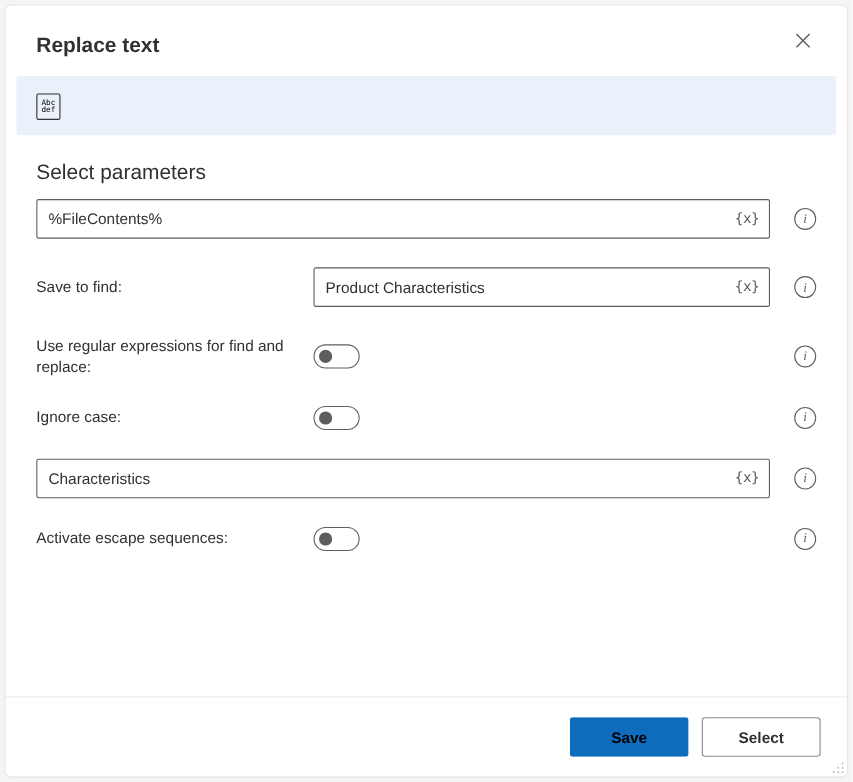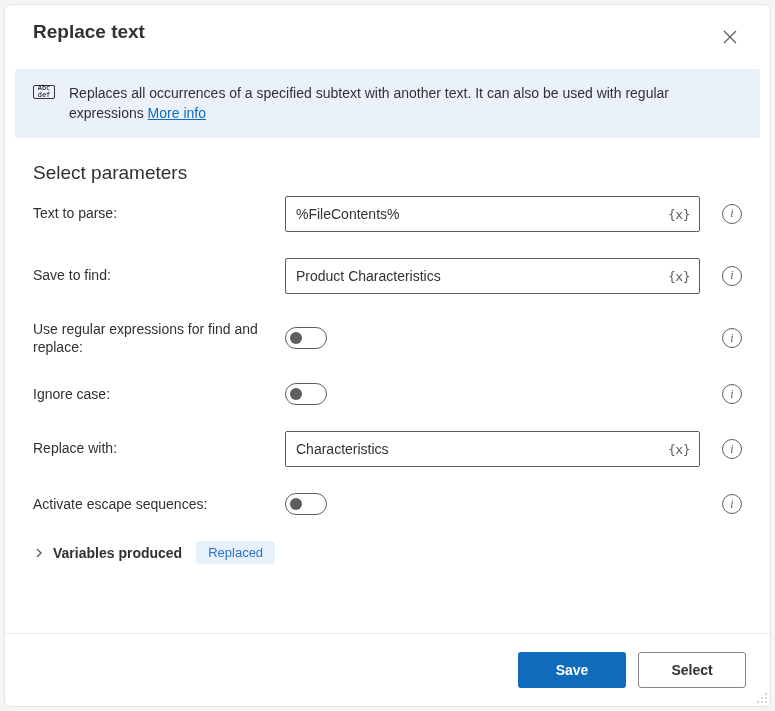--- a/index.html
+++ b/index.html
@@ -17,21 +17,21 @@
       background: #ffffff;
       border: 1px solid #e5e5e5;
       border-radius: 6px;
       display: flex;
       flex-direction: column;
       position: relative;
     }
     .header {
       display: flex;
       justify-content: space-between;
-      align-items: flex-start;
+      align-items: flex-end;
       padding: 16px 24px 8px 28px;
     }
     .header h1 {
       font-size: 19px;
       font-weight: 600;
       color: #323130;
     }
     .close-btn {
       width: 32px; height: 32px;
       display: flex; align-items: center; justify-content: center;
@@ -43,21 +43,21 @@
 
     .info-banner {
       background: #eaf1fb;
       margin: 8px 10px 0 10px;
       padding: 14px 24px 14px 18px;
       display: flex;
       gap: 14px;
       border-radius: 2px;
     }
     .info-icon-box {
-      width: 22px; height: 14px;
+      width: 22px; height: 24px;
       border: 1.3px solid #323130;
       border-radius: 2px;
       font-size: 7px;
       line-height: 7px;
       font-family: monospace;
       display: flex;
       flex-direction: column;
       align-items: center;
       justify-content: center;
       padding: 1px;
@@ -208,21 +208,21 @@
       min-width: 108px;
       height: 36px;
       border-radius: 3px;
       font-size: 14px;
       font-weight: 600;
       cursor: pointer;
       border: 1px solid transparent;
     }
     .btn-primary {
       background: #0f6cbd;
-      color: #ffffff;
+      color: #000000;
       margin-left: 27px;
     }
     .btn-secondary {
       background: #ffffff;
       color: #323130;
       border: 1px solid #8a8886;
     }
     .resize-grip {
       position: absolute;
       right: 2px; bottom: 2px;
@@ -242,30 +242,26 @@
           <path d="M1 1 L13 13 M13 1 L1 13"></path>
         </svg>
     </button>
   </div>
 
   <div class="info-banner">
     <div class="info-icon-box">
       <span>Abc</span>
       <span>def</span>
     </div>
-    <div class="info-text">
-      <span>Replaces all occurrences of a specified subtext with another text. It can also be used with regular expressions </span><a href="#">More info</a>
-    </div>
   </div>
 
   <div class="content">
     <div class="section-title">Select parameters</div>
 
     <div class="row">
-      <div class="label">Text to parse:</div>
       <div class="control">
         <div class="text-input-wrap">
           <input class="text-input" value="%FileContents%" style="">
           <span class="var-token">{x}</span>
         </div>
       </div>
       <div class="info-btn">i</div>
     </div>
 
     <div class="row">
@@ -295,50 +291,40 @@
       <div class="control">
         <div class="toggle">
             <div class="knob"></div>
           </div>
         <div class="toggle-spacer"></div>
       </div>
       <div class="info-btn">i</div>
     </div>
 
     <div class="row">
-      <div class="label">Replace with:</div>
       <div class="control">
         <div class="text-input-wrap">
           <input class="text-input" value="Characteristics" style="">
           <span class="var-token">{x}</span>
         </div>
       </div>
       <div class="info-btn">i</div>
     </div>
 
     <div class="row row-toggle">
       <div class="label">Activate escape sequences:</div>
       <div class="control">
         <div class="toggle">
             <div class="knob"></div>
           </div>
         <div class="toggle-spacer"></div>
       </div>
       <div class="info-btn">i</div>
     </div>
 
-    <div class="variables-row">
-      <span class="chevron">
-        <svg viewBox="0 0 10 10" stroke="currentColor" stroke-width="1.4" fill="none">
-            <path d="M3 1 L7 5 L3 9"></path>
-          </svg>
-      </span>
-      <span class="variables-label">Variables produced</span>
-      <span class="pill">Replaced</span>
-    </div>
 
   </div>
 
   <div class="footer">
     <button class="btn btn-primary">Save</button>
     <button class="btn btn-secondary">Select</button>
   </div>
 
   <svg class="resize-grip" viewBox="0 0 14 14">
     <circle cx="12" cy="4" r="1" fill="currentColor"></circle>

